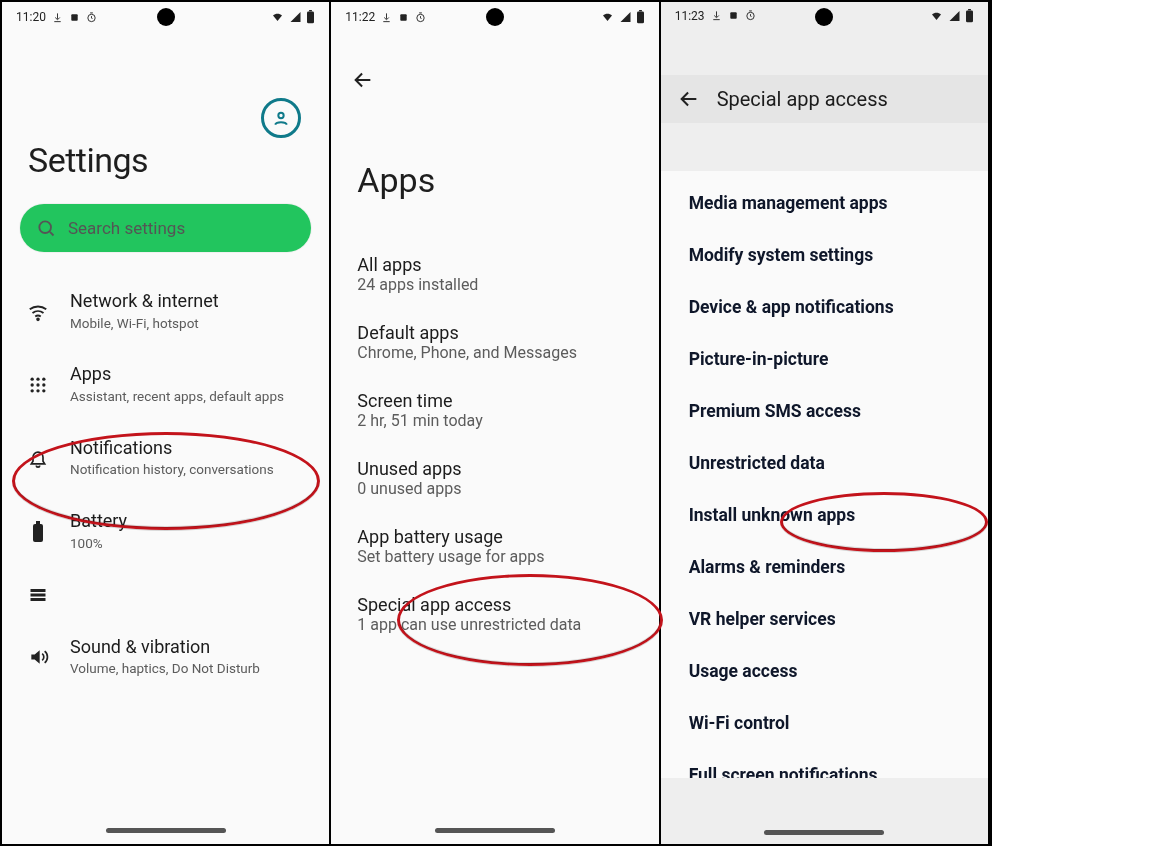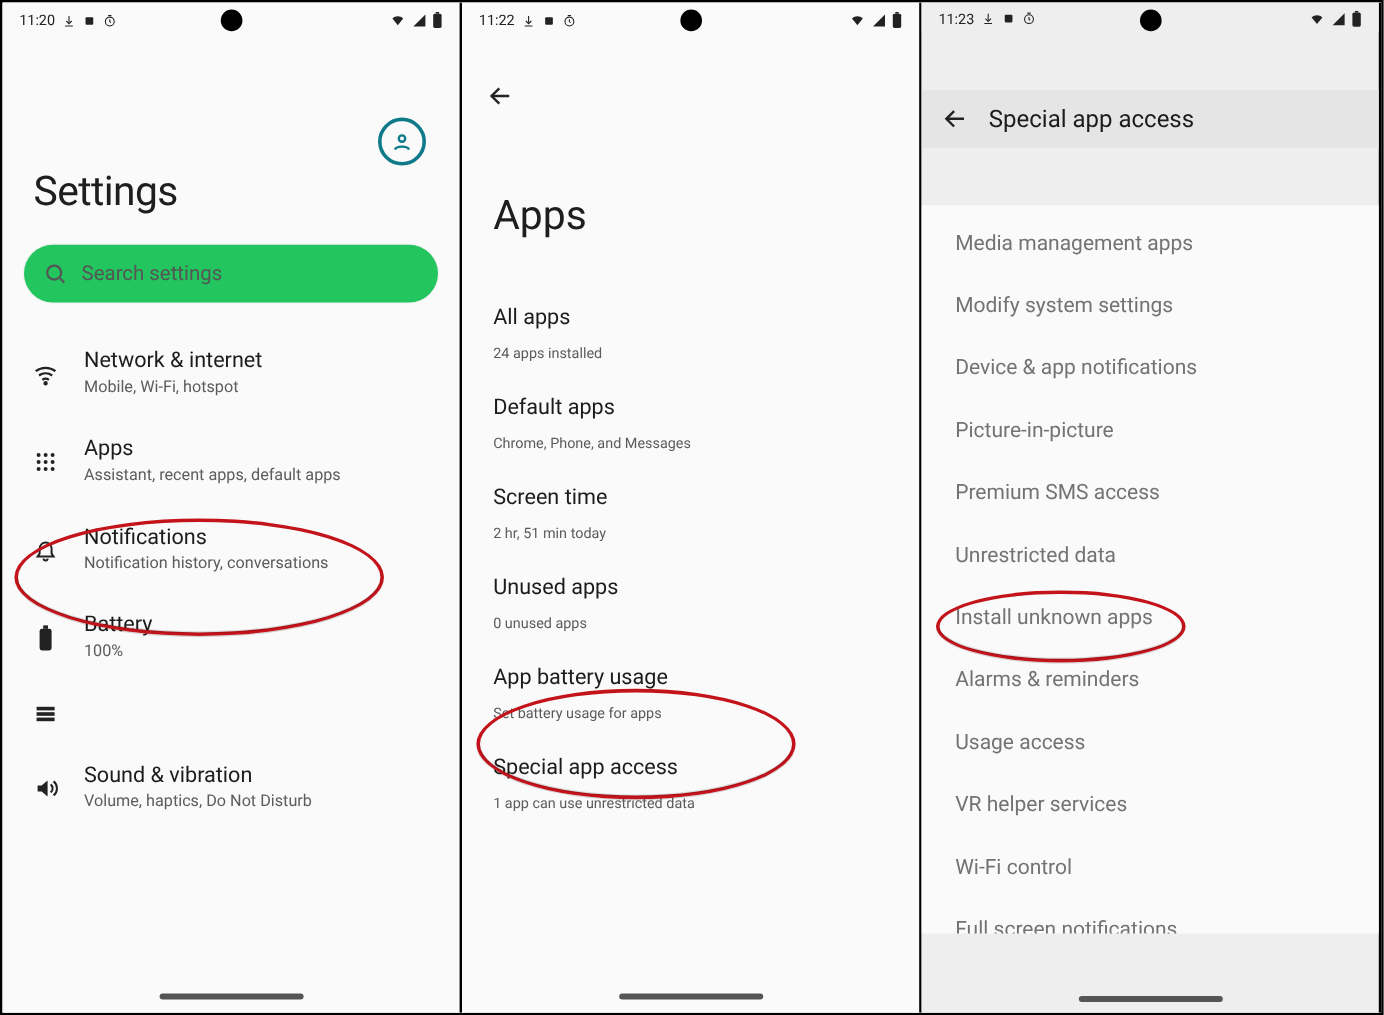--- a/index.html
+++ b/index.html
@@ -5,21 +5,21 @@
   body {
     margin: 0;
     background: #fff;
     font-family: Roboto, "Segoe UI", Arial, sans-serif;
     color: #1e1e1e;
     -webkit-font-smoothing: antialiased;
   }
   .stage {
     display: flex;
     gap: 0;
-    width: 1153px;
+    width: 992px;
     height: 846px;
     border: 2px solid #000;
     box-sizing: border-box;
     overflow: hidden;
   }
   .phone {
     flex: 1 1 0;
     border-right: 2px solid #000;
     background: #fafafa;
     position: relative;
@@ -124,21 +124,21 @@
   }
   .h1b {
     font-size: 34px;
     font-weight: 450;
     margin: 60px 0 40px 26px;
   }
   .list2 .row2 {
     padding: 14px 26px;
   }
   .row2-title { font-size: 18px; color: #1c1c1c; }
-  .row2-sub   { font-size: 12px; color: #5c5c5c; margin-top: 12px; }
+  .row2-sub   { font-size: 16px; color: #5c5c5c; margin-top: 0; }
 
   
   .topbar3 {
     height: 54px;
     background: #e5e5e5;
     display: flex;
     align-items: center;
     gap: 8px;
     padding: 0 8px;
   }
@@ -146,21 +146,22 @@
     width: 40px; height: 40px;
     display: flex; align-items: center; justify-content: center;
     color: #222;
     border-radius: 50%;
   }
   .topbar3-title { font-size: 20px; color: #1c1c1c; }
   .list3 { padding: 6px 0 0 0; }
   .list3 .row3 {
     padding: 16px 28px;
     font-size: 17.5px;
-    color: #737373;
+    color: #0f172a;
+    font-weight: bold;
   }
 
   
   .oval {
     position: absolute;
     border: 3px solid #c3131b;
     border-radius: 50% / 50%;
     box-shadow: 0 1px 0 rgba(0,0,0,0.15);
     pointer-events: none;
   }
@@ -486,22 +487,22 @@
     <div class="content" style="background:#fafafa">
       <div class="list3">
         <div class="row3"><span>Media management apps</span></div>
         <div class="row3"><span>Modify system settings</span></div>
         <div class="row3"><span>Device &amp; app notifications</span></div>
         <div class="row3"><span>Picture-in-picture</span></div>
         <div class="row3"><span>Premium SMS access</span></div>
         <div class="row3"><span>Unrestricted data</span></div>
         <div class="row3"><span>Install unknown apps</span></div>
         <div class="row3"><span>Alarms &amp; reminders</span></div>
+        <div class="row3"><span>VR helper services</span></div>
         <div class="row3"><span>Usage access</span></div>
-        <div class="row3"><span>VR helper services</span></div>
         <div class="row3"><span>Wi-Fi control</span></div>
         <div class="row3"><span>Full screen notifications</span></div>
         <div class="row3"><span>Turn screen on</span></div>
       </div>
     </div>
 
     <div class="navbar">
         <div class="nav-pill"></div>
       </div>
   </div>

